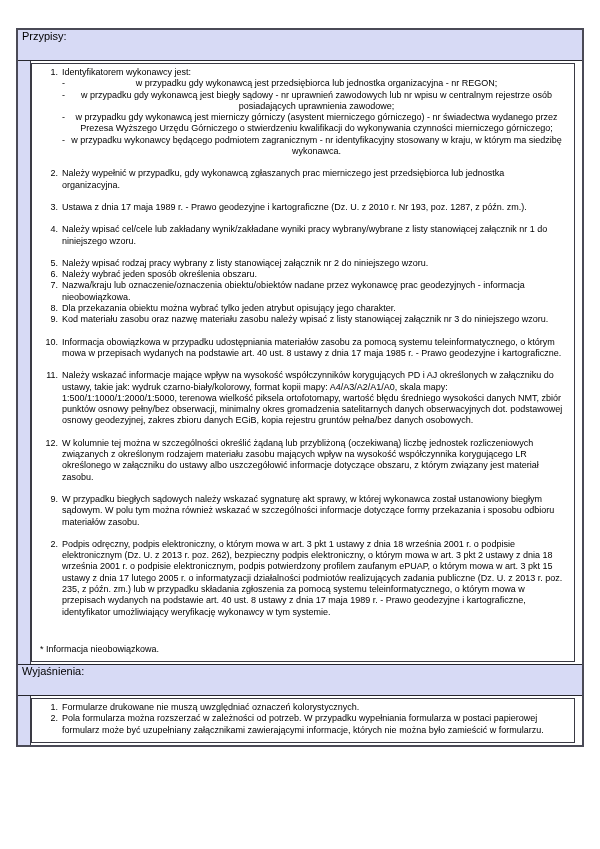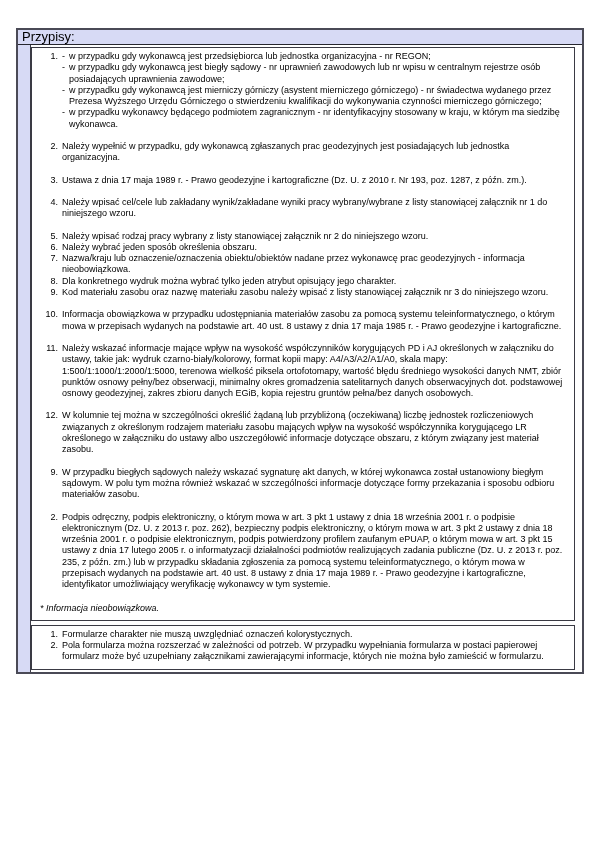--- a/index.html
+++ b/index.html
@@ -9,22 +9,22 @@
     color:#000; position:relative;
     -webkit-font-smoothing:antialiased;
   }
   .doc {
     position:absolute; left:16px; top:28px; width:564px;
     border:2px solid #4a4a56; background:#ffffff;
   }
   .bar {
     background:#d7daf5;
     border-bottom:1px solid #26262e;
-    padding:1px 4px 2px 4px;
-    font-size:13px; line-height:11px;
+    padding:1px 4px 18px 4px;
+    font-size:11px; line-height:11px;
   }
   .bar.topline { border-top:1px solid #26262e; }
   .section-body { display:flex; align-items:stretch; }
   .gutter {
     flex:0 0 12px;
     background:#d7daf5;
     border-right:1px solid #3a3a44;
   }
   .main { flex:1; padding:2px 7px 2px 0; background:#ffffff; min-width:0; }
   .inner {
@@ -32,40 +32,41 @@
     padding:3px 10px 6px 10px;
     font-size:9px; line-height:11.3px;
     background:#ffffff;
   }
   .fn-item { display:flex; }
   .fn-item.gap { margin-bottom:11px; }
   .fn-num { flex:0 0 16px; text-align:right; margin-right:4px; white-space:nowrap; }
   .fn-body { flex:1; min-width:0; }
   .fn-sub { display:flex; }
   .fn-dash { flex:0 0 7px; }
-  .fn-subtext { flex:1; min-width:0; }
-  .footer-note { margin-top:12px; margin-left:-2px;font-style:italic; }
+  .fn-subtext { flex:1; min-width:0;text-align:center; }
+  .footer-note { margin-top:26px; margin-left:-2px; }
 </style>
 </head>
 <body>
 
 <div class="doc">
 
   <div class="bar">
     <span>Przypisy:</span>
   </div>
 
   <div class="section-body">
     <div class="gutter"></div>
     <div class="main">
       <div class="inner">
         <div>
             <div class="fn-item gap">
               <span class="fn-num">1.</span>
               <div class="fn-body">
+                <div>Identyfikatorem wykonawcy jest:</div>
                 <div class="fn-sub">
                   <span class="fn-dash">-</span>
                   <div class="fn-subtext">w przypadku gdy wykonawcą jest przedsiębiorca lub jednostka organizacyjna - nr REGON;</div>
                 </div>
                 <div class="fn-sub">
                   <span class="fn-dash">-</span>
                   <div class="fn-subtext">w przypadku gdy wykonawcą jest biegły sądowy - nr uprawnień zawodowych lub nr wpisu w centralnym rejestrze osób posiadających uprawnienia zawodowe;</div>
                 </div>
                 <div class="fn-sub">
                   <span class="fn-dash">-</span>
@@ -73,21 +74,21 @@
                 </div>
                 <div class="fn-sub">
                   <span class="fn-dash">-</span>
                   <div class="fn-subtext">w przypadku wykonawcy będącego podmiotem zagranicznym - nr identyfikacyjny stosowany w kraju, w którym ma siedzibę wykonawca.</div>
                 </div>
               </div>
             </div>
             <div class="fn-item gap">
               <span class="fn-num">2.</span>
               <div class="fn-body">
-                <div>Należy wypełnić w przypadku, gdy wykonawcą zgłaszanych prac geodezyjnych jest posiadających lub jednostka organizacyjna.</div>
+                <div>Należy wypełnić w przypadku, gdy wykonawcą zgłaszanych prac mierniczego jest przedsiębiorca lub jednostka organizacyjna.</div>
               </div>
             </div>
             <div class="fn-item gap">
               <span class="fn-num">3.</span>
               <div class="fn-body">
                 <div>Ustawa z dnia 17 maja 1989 r. - Prawo geodezyjne i kartograficzne (Dz. U. z 2010 r. Nr 193, poz. 1287, z późn. zm.).</div>
               </div>
             </div>
             <div class="fn-item gap">
               <span class="fn-num">4.</span>
@@ -109,21 +110,21 @@
             </div>
             <div class="fn-item">
               <span class="fn-num">7.</span>
               <div class="fn-body">
                 <div>Nazwa/kraju lub oznaczenie/oznaczenia obiektu/obiektów nadane przez wykonawcę prac geodezyjnych - informacja nieobowiązkowa.</div>
               </div>
             </div>
             <div class="fn-item">
               <span class="fn-num">8.</span>
               <div class="fn-body">
-                <div>Dla konkretnego wydruk można wybrać tylko jeden atrybut opisujący jego charakter.</div>
+                <div>Dla przekazania obiektu można wybrać tylko jeden atrybut opisujący jego charakter.</div>
               </div>
             </div>
             <div class="fn-item gap">
               <span class="fn-num">9.</span>
               <div class="fn-body">
                 <div>Kod materiału zasobu oraz nazwę materiału zasobu należy wpisać z listy stanowiącej załącznik nr 3 do niniejszego wzoru.</div>
               </div>
             </div>
             <div class="fn-item gap">
               <span class="fn-num">10.</span>
@@ -139,45 +140,48 @@
             </div>
             <div class="fn-item gap">
               <span class="fn-num">12.</span>
               <div class="fn-body">
                 <div>W kolumnie tej można w szczególności określić żądaną lub przybliżoną (oczekiwaną) liczbę jednostek rozliczeniowych związanych z określonym rodzajem materiału zasobu mających wpływ na wysokość współczynnika korygującego LR określonego w załączniku do ustawy albo uszczegółowić informacje dotyczące obszaru, z którym związany jest materiał zasobu.</div>
               </div>
             </div>
             <div class="fn-item gap">
               <span class="fn-num">9.</span>
               <div class="fn-body">
-                <div>W przypadku biegłych sądowych należy wskazać sygnaturę akt danych, w której wykonawca został ustanowiony biegłym sądowym. W polu tym można również wskazać w szczególności informacje dotyczące formy przekazania i sposobu odbioru materiałów zasobu.</div>
+                <div>W przypadku biegłych sądowych należy wskazać sygnaturę akt sprawy, w której wykonawca został ustanowiony biegłym sądowym. W polu tym można również wskazać w szczególności informacje dotyczące formy przekazania i sposobu odbioru materiałów zasobu.</div>
               </div>
             </div>
             <div class="fn-item gap">
               <span class="fn-num">2.</span>
               <div class="fn-body">
                 <div>Podpis odręczny, podpis elektroniczny, o którym mowa w art. 3 pkt 1 ustawy z dnia 18 września 2001 r. o podpisie elektronicznym (Dz. U. z 2013 r. poz. 262), bezpieczny podpis elektroniczny, o którym mowa w art. 3 pkt 2 ustawy z dnia 18 września 2001 r. o podpisie elektronicznym, podpis potwierdzony profilem zaufanym ePUAP, o którym mowa w art. 3 pkt 15 ustawy z dnia 17 lutego 2005 r. o informatyzacji działalności podmiotów realizujących zadania publiczne (Dz. U. z 2013 r. poz. 235, z późn. zm.) lub w przypadku składania zgłoszenia za pomocą systemu teleinformatycznego, o którym mowa w przepisach wydanych na podstawie art. 40 ust. 8 ustawy z dnia 17 maja 1989 r. - Prawo geodezyjne i kartograficzne, identyfikator umożliwiający weryfikację wykonawcy w tym systemie.</div>
               </div>
             </div>
           </div>
         <div class="footer-note">* Informacja nieobowiązkowa.</div>
       </div>
     </div>
   </div>
 
+  <div class="bar topline">
+    <span>Wyjaśnienia:</span>
+  </div>
 
   <div class="section-body">
     <div class="gutter"></div>
     <div class="main">
       <div class="inner">
         <div>
             <div class="fn-item">
               <span class="fn-num">1.</span>
               <div class="fn-body">
-                <div>Formularze charakter nie muszą uwzględniać oznaczeń kolorystycznych.</div>
+                <div>Formularze drukowane nie muszą uwzględniać oznaczeń kolorystycznych.</div>
               </div>
             </div>
             <div class="fn-item">
               <span class="fn-num">2.</span>
               <div class="fn-body">
                 <div>Pola formularza można rozszerzać w zależności od potrzeb. W przypadku wypełniania formularza w postaci papierowej formularz może być uzupełniany załącznikami zawierającymi informacje, których nie można było zamieścić w formularzu.</div>
               </div>
             </div>
           </div>
       </div>

